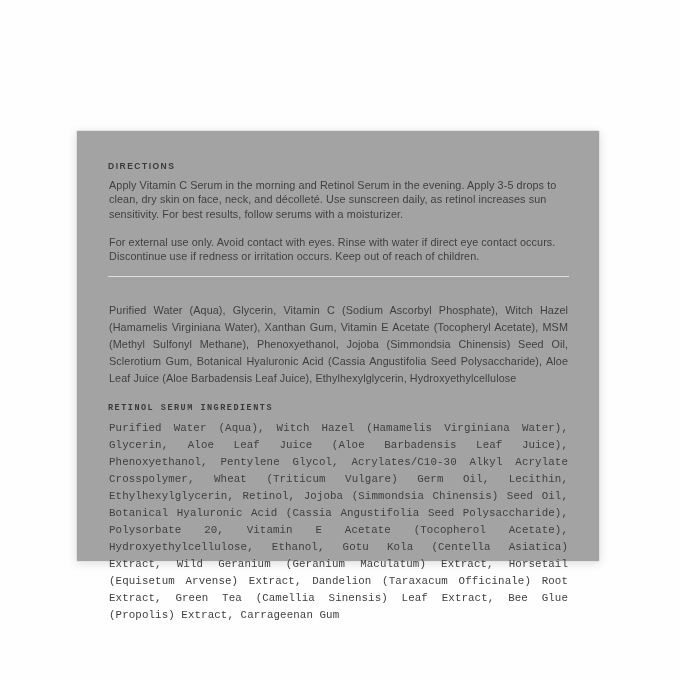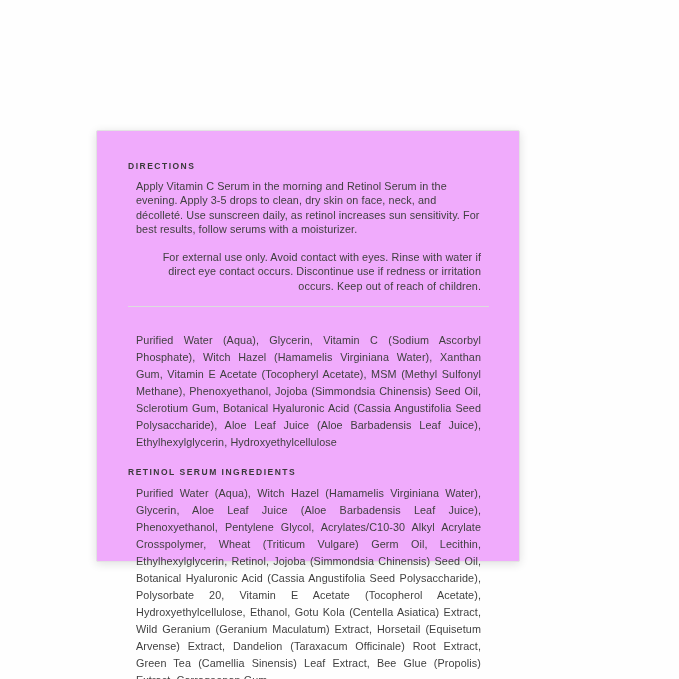--- a/index.html
+++ b/index.html
@@ -13,65 +13,65 @@
   }
   .stage {
     position: relative;
     width: 679px;
     height: 679px;
     background: #fefefe;
     overflow: hidden;
   }
   .label-card {
     position: absolute;
-    left: 96px;
+    left: 76px;
     top: 130px;
-    width: 424px;
+    width: 524px;
     height: 432px;
     box-sizing: border-box;
-    background: #f0abfc;
+    background: #a3a3a3;
     border: 1px solid #e3e3e3;
     border-radius: 2px;
     box-shadow: 0 2px 10px rgba(0,0,0,0.12);
     padding: 30px 30px 0 31px;
   }
   .section-heading {
     margin: 0 0 7px 0;
     font-size: 8.5px;
     font-weight: 700;
     letter-spacing: 1.5px;
     color: #3a3a3a;
     text-transform: uppercase;
   }
   .body-text {
-    margin: 8px;
+    margin: 1px;
     font-size: 10.8px;
     color: #3f3f3f;
     letter-spacing: 0.1px;
   }
   .directions-text {
     line-height: 14.3px;
     text-align: left;
   }
   .directions-text + .directions-text {
     margin-top: 14px;
-    text-align: right;
   }
   .ingredients-text {
     line-height: 17px;
     text-align: justify;
     text-justify: inter-word;
   }
   .divider {
     border: none;
     border-top: 1px solid #dddddd;
     margin: 13px 0 25px 0;
   }
   .retinol-block {
     margin-top: 16px;
+    font-family: Liberation Mono, monospace;
   }
 </style>
 </head>
 <body>
 
 <div class="stage">
   <div class="label-card">
 
     <section>
       <h2 class="section-heading">DIRECTIONS</h2>

